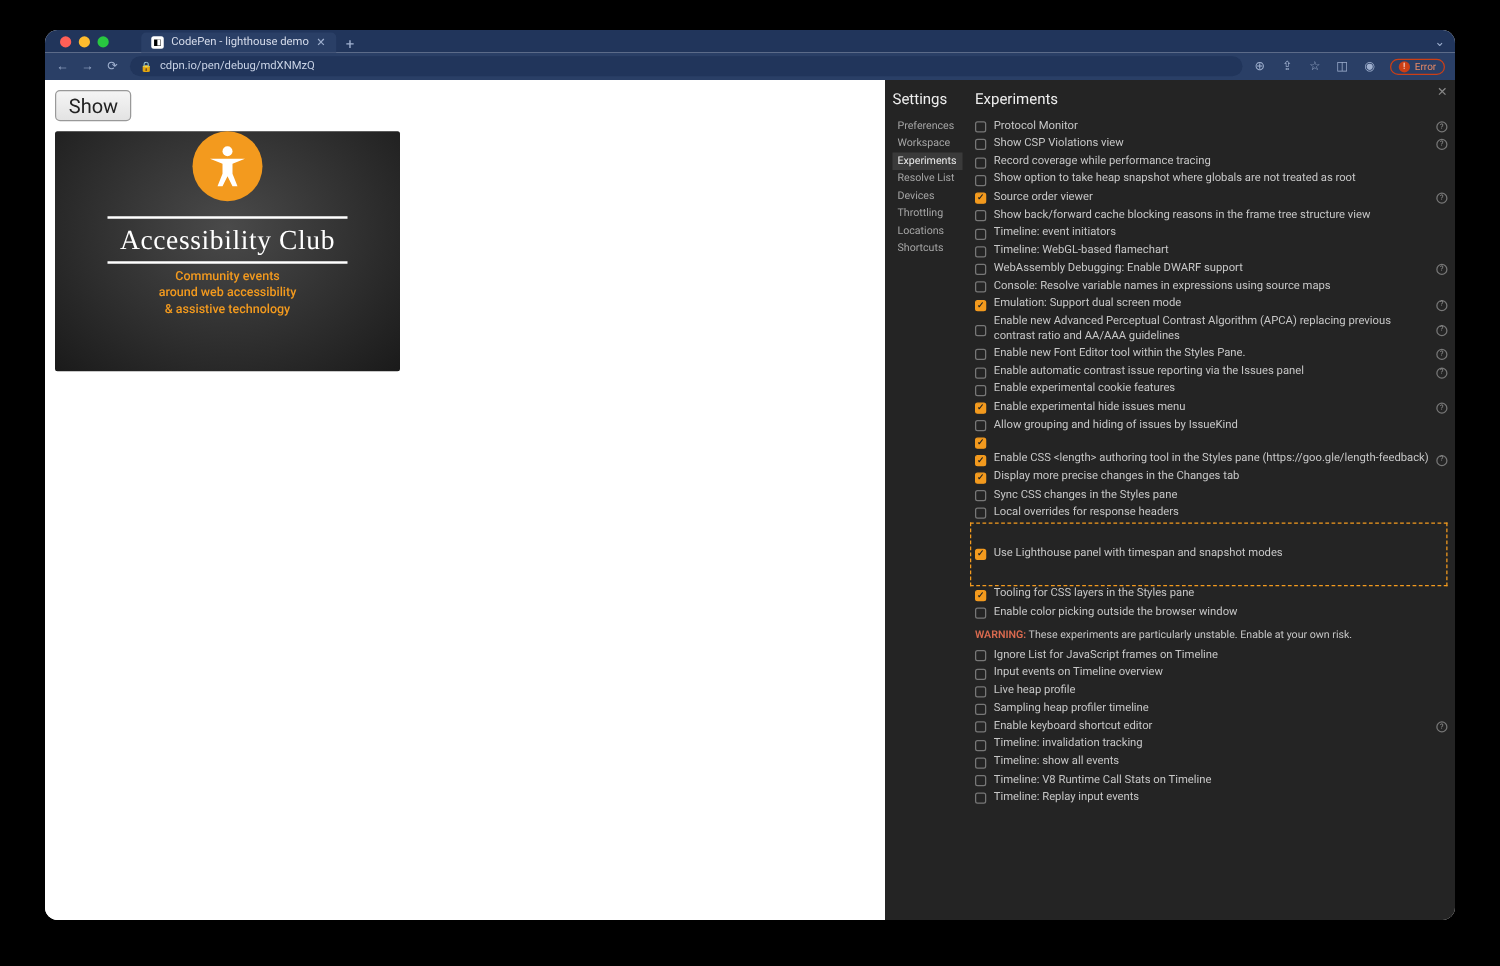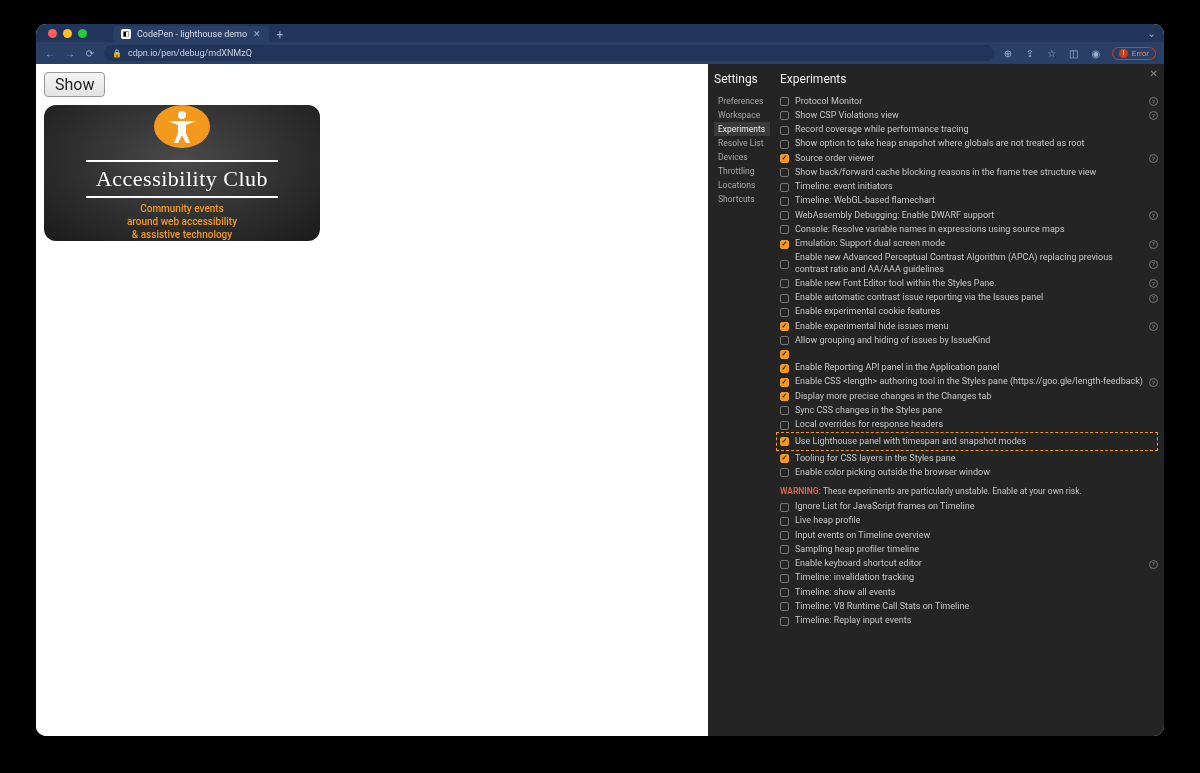--- a/index.html
+++ b/index.html
@@ -24,21 +24,21 @@
   .url-field { flex: 1; display: flex; align-items: center; gap: 6px; background: #21355b; border-radius: 10px; height: 16px; padding: 0 8px; font-size: 9px; }
   .lock { font-size: 8px; }
   .url-right { display: flex; gap: 10px; align-items: center; }
   .url-right .ico { width:12px;height:12px;display:inline-flex;align-items:center;justify-content:center;color:#9fb0cf;cursor:pointer;font-size:10px;}
   .error-badge { border: 1px solid #cc3f15; color: #e88a66; border-radius: 8px; font-size: 8px; padding: 1px 6px; display:flex;align-items:center;gap:4px;}
   .error-dot { background:#cc3f15;color:#fff;border-radius:50%;width:9px;height:9px;display:inline-flex;align-items:center;justify-content:center;font-size:7px;}
   
   .content { display: flex; height: calc(100% - 40px); }
   .page { flex: 0 0 672px; background: #fff; padding: 8px; position: relative; }
   .show-btn { font-size: 16px; padding: 2px 10px; border: 1px solid #999; background: linear-gradient(#f5f5f5,#e3e3e3); border-radius: 4px; cursor: pointer; font-family: inherit; color:#222; }
-  .card { margin-top: 8px; width: 276px; height: 136px; background: radial-gradient(ellipse at 50% 40%, #4a4a4a, #1a1a1a); border-radius: 12px; display:flex;flex-direction:column;align-items:center;justify-content:flex-start;color:#fff;text-align:center;position:relative; }
+  .card { margin-top: 8px; width: 276px; height: 192px; background: radial-gradient(ellipse at 50% 40%, #4a4a4a, #1a1a1a); border-radius: 2px; display:flex;flex-direction:column;align-items:center;justify-content:flex-start;color:#fff;text-align:center;position:relative; }
   .person-icon { width: 56px; height: 56px; background: #f39a1e; border-radius: 50%; display:flex;align-items:center;justify-content:center; margin-bottom:10px;}
   .person-icon svg { width: 40px; height: 40px; }
   .card-title { font-family: Georgia, serif; font-size: 22px; letter-spacing: 0.5px; border-top: 2px solid #fff; border-bottom: 2px solid #fff; padding: 4px 10px; margin: 2px 0 4px; }
   .card-sub { color: #f39a1e; font-size: 10px; line-height: 1.3; font-weight:500;}
   
   .devtools { flex: 1; background: #242424; color: #c7c7c7; display: flex; font-size: 9px; position:relative; }
   .dt-close { position:absolute; top:4px; right:6px; color:#888; font-size:10px; cursor:pointer;}
   .settings-sidebar { width: 62px; padding: 8px 0 0 6px; }
   .settings-title { font-size: 12px; color: #eee; margin-bottom: 8px; }
   .settings-nav { list-style: none; }
@@ -47,21 +47,21 @@
   .experiments-panel { flex: 1; padding: 8px 6px 8px 10px; overflow-y: auto; }
   .experiments-panel::-webkit-scrollbar { width: 6px; }
   .experiments-panel::-webkit-scrollbar-thumb { background: #4a4a4a; border-radius: 3px; }
   .exp-title { font-size: 12px; color: #eee; margin-bottom: 8px; }
   .exp-row { display: flex; align-items: center; gap: 6px; padding: 1.5px 0; line-height: 1.25; }
   .cb { width: 9px; height: 9px; border: 1px solid #777; border-radius: 2px; flex-shrink: 0; margin-top: 1px; display:inline-flex;align-items:center;justify-content:center; cursor:pointer; }
   .cb.checked { background: #f39a1e; border-color: #f39a1e; }
   .cb.checked::after { content:"✓"; font-size:7px; color:#222; line-height:1; font-weight:bold;}
   .exp-label { flex: 1; cursor:pointer; }
   .info-icon { width: 9px; height: 9px; border: 1px solid #777; border-radius: 50%; display:inline-flex;align-items:center;justify-content:center;font-size:6px;color:#999;flex-shrink:0;margin-top:1px;}
-  .highlighted { border: 1.5px dashed #f39a1e; padding: 3px 3px; margin-left:-4px;}
+  .highlighted { border: 1.5px dashed #f39a1e; padding: 19px 3px; margin-left:-4px;}
   .warning-row { padding: 6px 0 4px; font-size: 8.5px; }
   .warning-label { color: #d96a4f; font-weight: 600; }
 </style>
 </head>
 <body>
 
 <div class="window">
   <div class="tab-bar">
     <div class="traffic">
       <span class="dot-red"></span>
@@ -210,24 +210,20 @@
             </div>
             <div class="exp-row">
               <span class="cb"></span>
               <span class="exp-label">Allow grouping and hiding of issues by IssueKind</span>
             </div>
             <div class="exp-row">
               <span class="cb checked"></span>
             </div>
             <div class="exp-row">
               <span class="cb checked"></span>
-              <span class="exp-label">Enable Reporting API panel in the Application panel</span>
-            </div>
-            <div class="exp-row">
-              <span class="cb checked"></span>
               <span class="exp-label">Enable CSS &lt;length&gt; authoring tool in the Styles pane (https://goo.gle/length-feedback)</span>
               <span class="info-icon">?</span>
             </div>
             <div class="exp-row">
               <span class="cb checked"></span>
               <span class="exp-label">Display more precise changes in the Changes tab</span>
             </div>
             <div class="exp-row">
               <span class="cb"></span>
               <span class="exp-label">Sync CSS changes in the Styles pane</span>
@@ -252,25 +248,25 @@
         <div class="warning-row">
           <span class="warning-label">WARNING:</span><span> These experiments are particularly unstable. Enable at your own risk.</span>
         </div>
         <div id="unstable-list">
             <div class="exp-row">
               <span class="cb"></span>
               <span class="exp-label">Ignore List for JavaScript frames on Timeline</span>
             </div>
             <div class="exp-row">
               <span class="cb"></span>
+              <span class="exp-label">Input events on Timeline overview</span>
+            </div>
+            <div class="exp-row">
+              <span class="cb"></span>
               <span class="exp-label">Live heap profile</span>
-            </div>
-            <div class="exp-row">
-              <span class="cb"></span>
-              <span class="exp-label">Input events on Timeline overview</span>
             </div>
             <div class="exp-row">
               <span class="cb"></span>
               <span class="exp-label">Sampling heap profiler timeline</span>
             </div>
             <div class="exp-row">
               <span class="cb"></span>
               <span class="exp-label">Enable keyboard shortcut editor</span>
               <span class="info-icon">?</span>
             </div>

